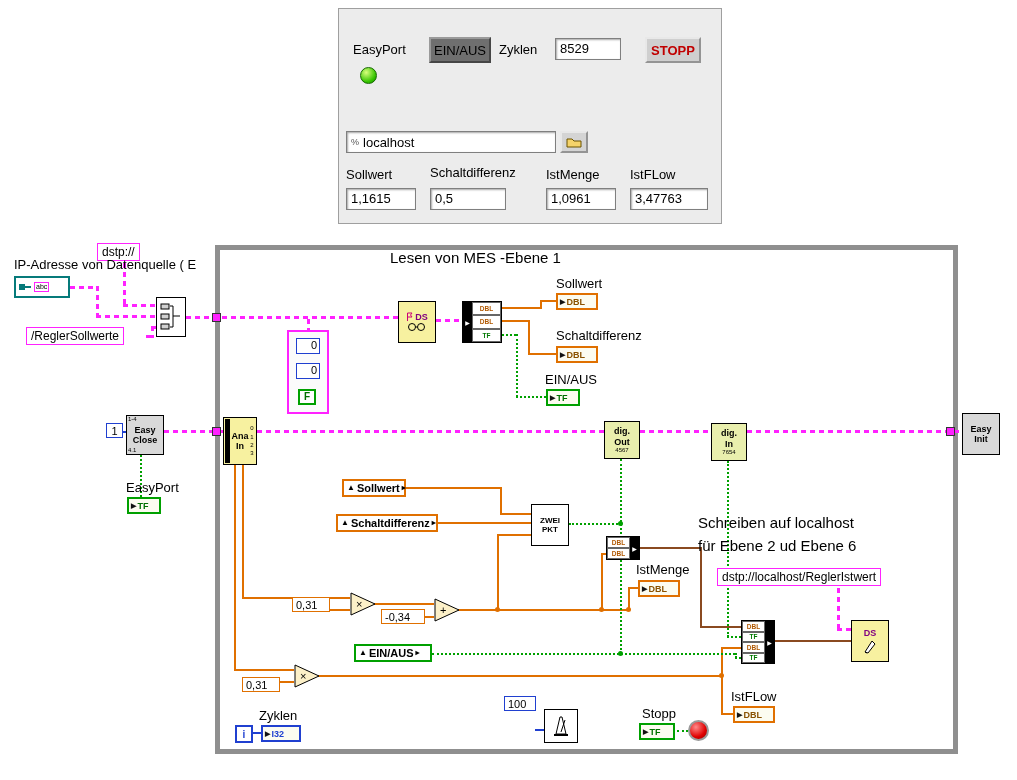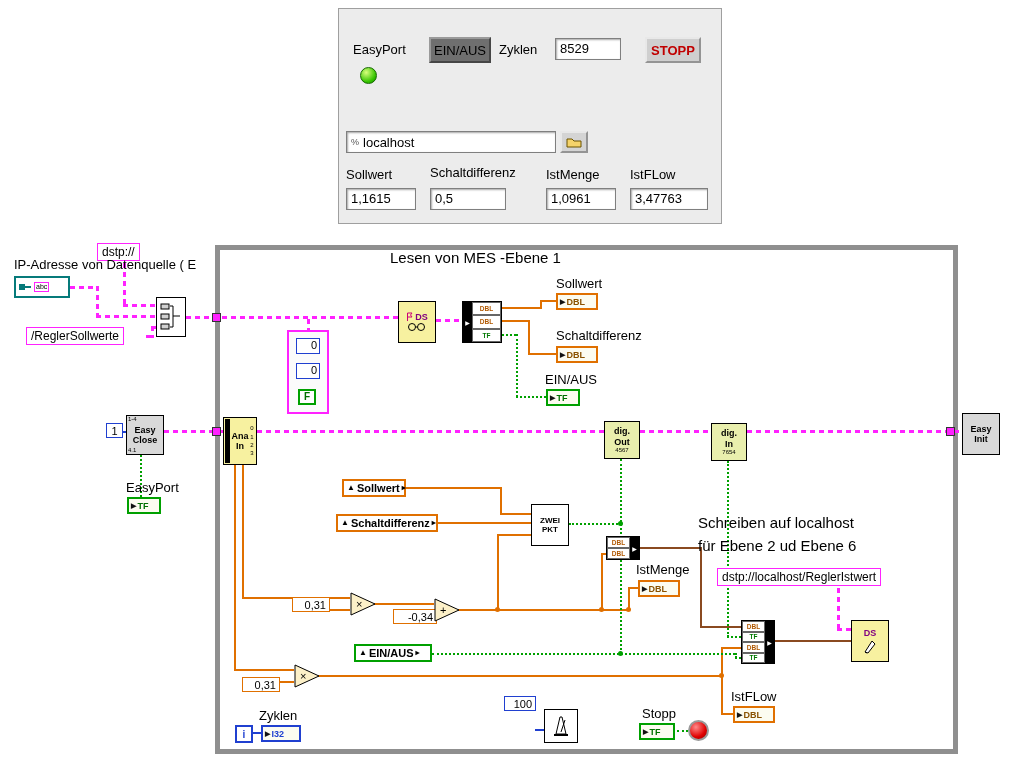--- a/index.html
+++ b/index.html
@@ -11,21 +11,21 @@
   .fp-box{position:absolute;background:#fff;border:1px solid #7f7f7f;box-shadow:inset 1px 1px 2px rgba(0,0,0,.35);font-size:13px;padding:2px 4px;box-sizing:border-box;white-space:nowrap}
   .btn{position:absolute;border:2px outset #e8e8e8;background:#d4d4d4;display:flex;align-items:center;justify-content:center;font-size:13px;box-sizing:border-box}
   .btn.dark{background:#6f6f6f;border:2px outset #9a9a9a}
   .btn.stop{background:#cfcfcf;color:#c00000;font-weight:bold}
   .led{position:absolute;width:15px;height:15px;border-radius:50%;background:radial-gradient(circle at 35% 30%,#d9ff7d,#35c400 65%,#1d8a00);border:1px solid #156a00}
   
   .loop{position:absolute;left:215px;top:245px;width:743px;height:509px;border:5px solid #8f8f8f;box-sizing:border-box;background:transparent}
   .lbl13{position:absolute;font-size:13px;white-space:nowrap;z-index:2}
   .bold15{position:absolute;font-size:15px;font-weight:normal;white-space:nowrap;z-index:2}
   .sconst{position:absolute;background:#fff;border:1px solid #ff22ff;font-size:12px;padding:1px 4px;white-space:nowrap;z-index:2}
-  .nconst{position:absolute;background:#fff;border:1px solid #e07000;font-size:11px;padding:0 3px;height:15px;line-height:15px;text-align:right;z-index:2;box-sizing:border-box}
+  .nconst{position:absolute;background:#fff;border:1px solid #e07000;font-size:11px;padding:0 3px;height:15px;line-height:15px;text-align:left;z-index:2;box-sizing:border-box}
   .nconst.blue{border-color:#2040d0}
   .term{position:absolute;display:flex;align-items:center;gap:1px;background:#fcfcf0;border:2px solid;padding:0 2px;height:17px;font-weight:bold;font-size:9px;z-index:2;box-sizing:border-box}
   .term .arr{font-size:7px;color:#111;line-height:1}
   .term.dbl{border-color:#e07000;color:#8a5200}
   .term.tf{border-color:#00a000;color:#007000}
   .term.i32{border-color:#2040d0;color:#2040d0}
   .lvar{position:absolute;display:flex;align-items:center;gap:2px;background:#fff;border:2px solid #e07000;height:18px;padding:0 3px;font-size:11px;font-weight:bold;z-index:2;box-sizing:border-box}
   .lvar.green{border-color:#00a000}
   .lvar .ai{font-size:8px;line-height:1}
   .node{position:absolute;border:1px solid #000;background:#d9d9d9;z-index:2;display:flex;flex-direction:column;align-items:center;justify-content:center;font-weight:bold;font-size:9px;line-height:1.15;text-align:center;box-sizing:border-box}
@@ -334,21 +334,21 @@
       <path d="M3 13 L10 2 L13 5 L6 14 Z" fill="#fff" stroke="#000"></path>
       <line x1="3" y1="13" x2="5" y2="14" stroke="#000"></line>
     </svg>
 </div>
 
 <div class="nconst" style="left:292px;top:597px;width:38px">0,31</div>
 <svg class="abs" style="left:350px;top:592px;z-index:2" width="26" height="24">
     <polygon points="1,1 1,23 25,12" fill="#fcf0c8" stroke="#000"></polygon>
     <text x="6" y="16" font-size="11">×</text>
   </svg>
-<div class="nconst" style="left:393px;top:609px;width:44px">-0,34</div>
+<div class="nconst" style="left:381px;top:609px;width:44px">-0,34</div>
 <svg class="abs" style="left:434px;top:598px;z-index:2" width="26" height="24">
     <polygon points="1,1 1,23 25,12" fill="#fcf0c8" stroke="#000"></polygon>
     <text x="6" y="16" font-size="11">+</text>
   </svg>
 <div class="nconst" style="left:242px;top:677px;width:38px">0,31</div>
 <svg class="abs" style="left:294px;top:664px;z-index:2" width="26" height="24">
     <polygon points="1,1 1,23 25,12" fill="#fcf0c8" stroke="#000"></polygon>
     <text x="6" y="16" font-size="11">×</text>
   </svg>
 

